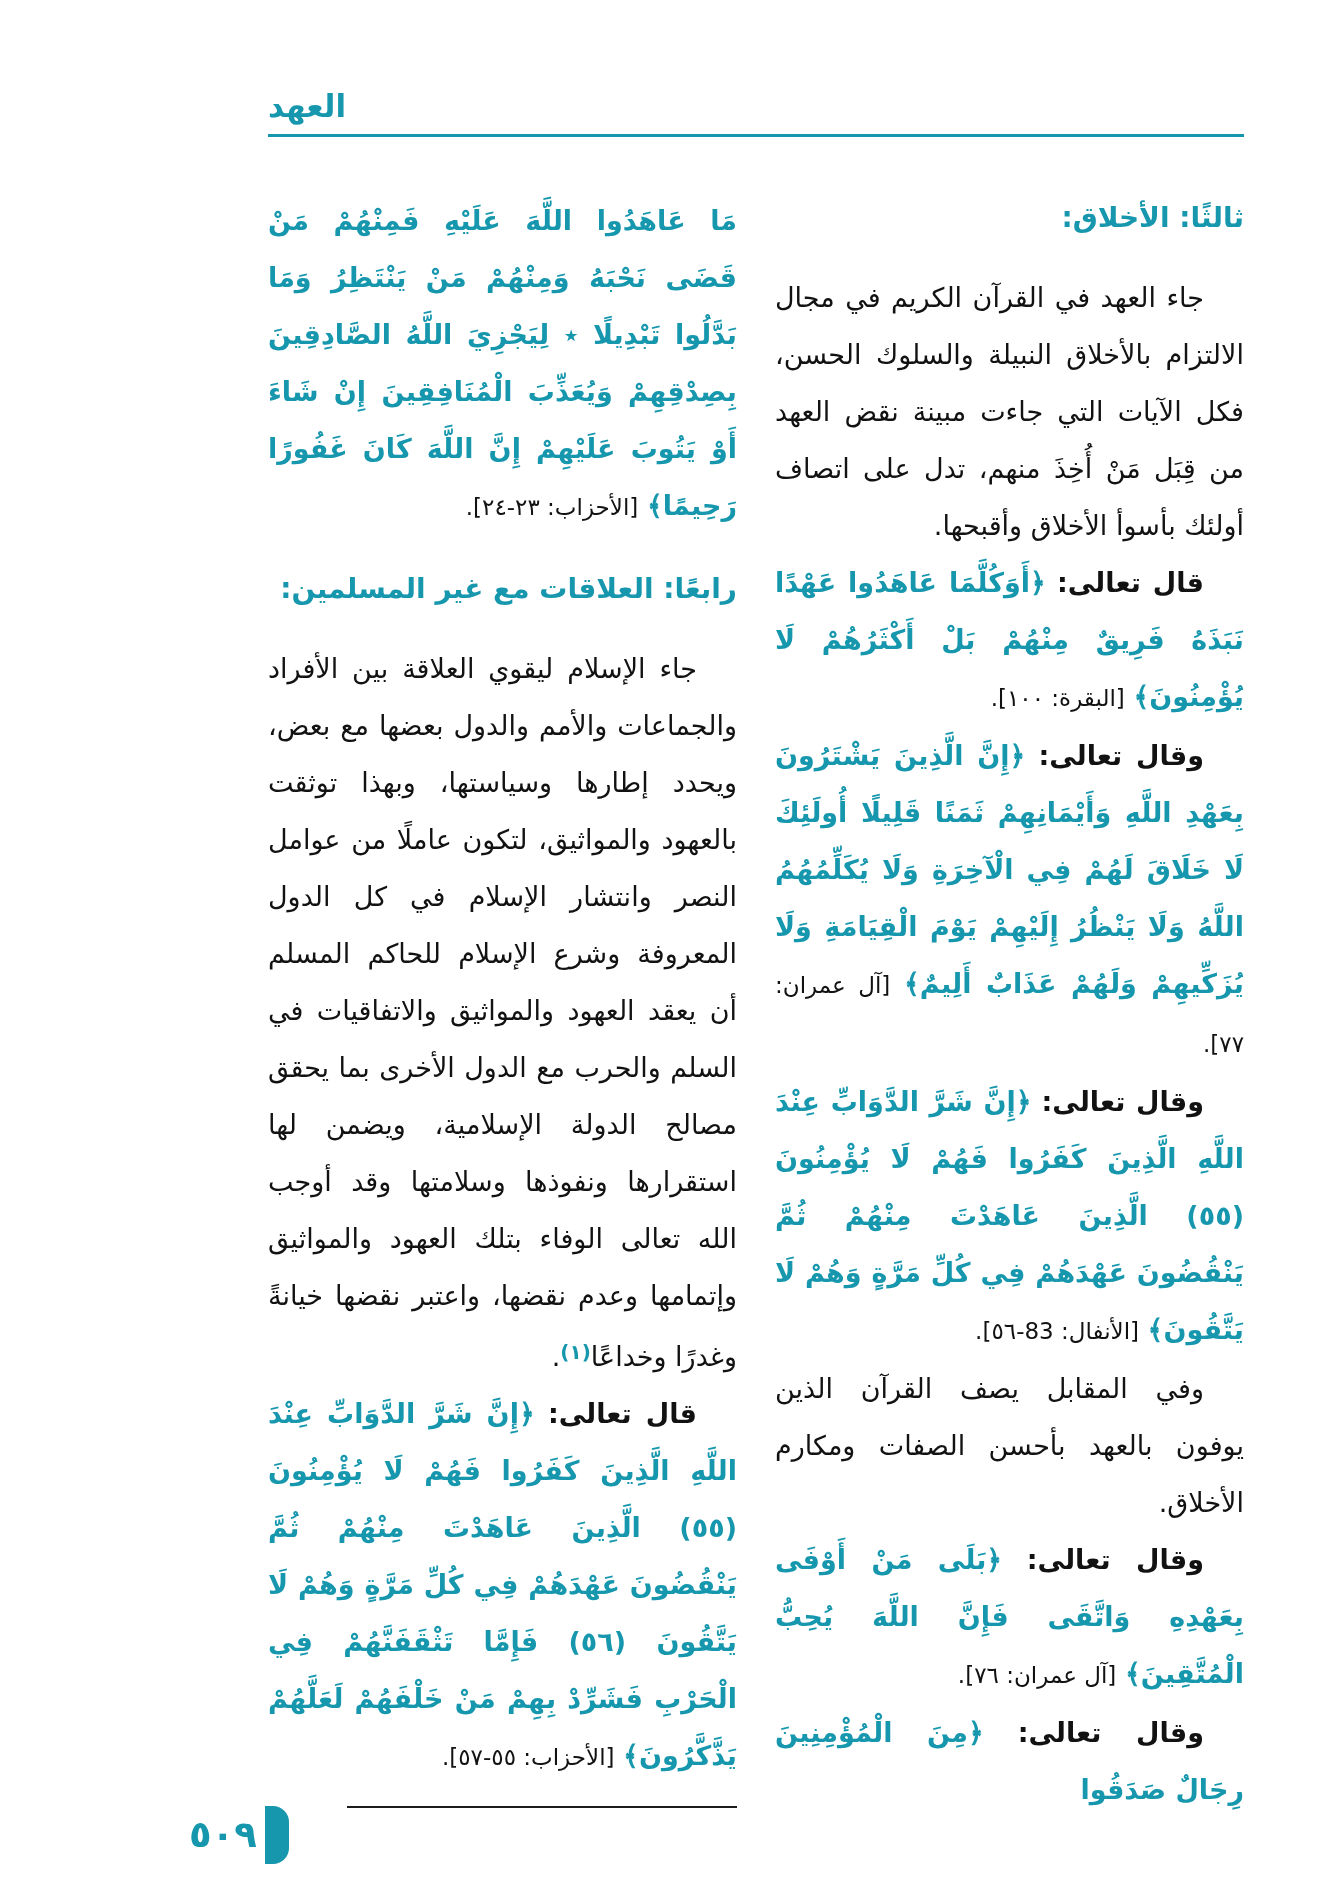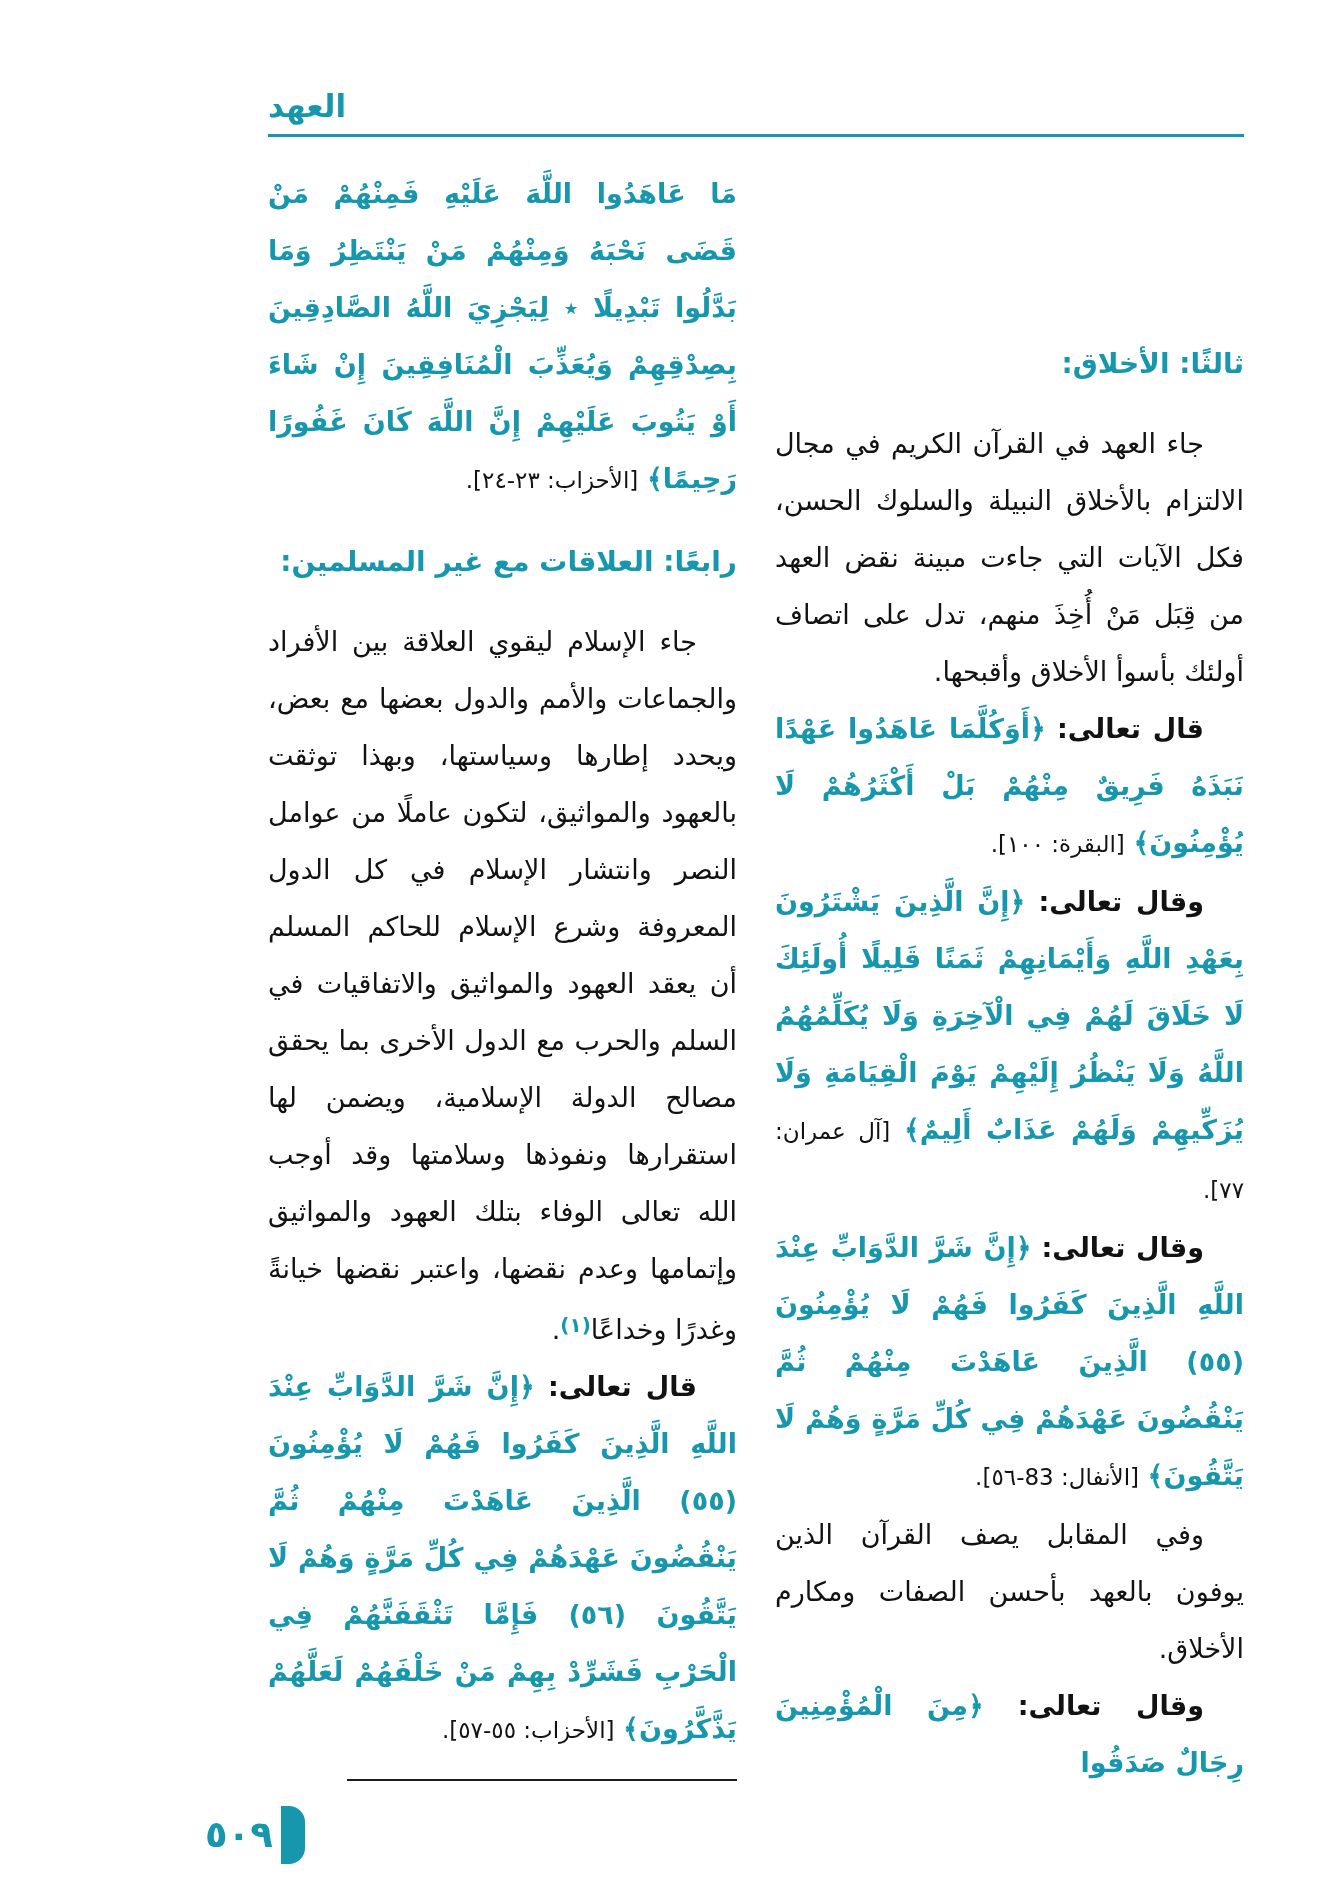--- a/index.html
+++ b/index.html
@@ -32,21 +32,21 @@
   .quran{color:var(--accent);font-weight:bold;}
   .ref{font-size:23px;color:var(--ink);font-weight:normal;}
   .inline-fn{color:var(--accent);font-size:20px;vertical-align:7px;font-weight:bold;}
 
   
   .footnote-sep{width:390px;border-top:2.5px solid #1c1c1c;margin:20px 0 10px 0;}
   .footnote{font-size:23px;line-height:42px;padding-right:90px;text-indent:-90px;margin:0;text-align:right;}
   .fn-marker{color:var(--accent);font-weight:bold;}
 
   
-  .page-footer{position:absolute;left:16px;bottom:26px;direction:ltr;display:flex;align-items:center;}
+  .page-footer{position:absolute;left:0;bottom:26px;direction:ltr;display:flex;align-items:center;}
   .page-num{color:var(--accent);font-size:37px;font-weight:bold;letter-spacing:6px;margin-left:16px;line-height:58px;}
   .num-bar{width:24px;height:58px;background:var(--accent);border-radius:0 16px 16px 0;margin-left:8px;}
   .website{color:var(--accent);font-size:30px;font-weight:bold;margin-left:34px;}
 </style>
 </head>
 <body>
 
 <div class="page">
   <div class="content">
 
@@ -75,20 +75,25 @@
 
         <p class="verse-block">
           <span class="lead">وقال تعالى:</span>
           <span class="quran">﴿إِنَّ شَرَّ الدَّوَابِّ عِنْدَ اللَّهِ الَّذِينَ كَفَرُوا فَهُمْ لَا يُؤْمِنُونَ (٥٥) الَّذِينَ عَاهَدْتَ مِنْهُمْ ثُمَّ يَنْقُضُونَ عَهْدَهُمْ فِي كُلِّ مَرَّةٍ وَهُمْ لَا يَتَّقُونَ﴾</span>
           <span class="ref">[الأنفال: 83-٥٦].</span>
         </p>
 
         <p class="para">وفي المقابل يصف القرآن الذين يوفون بالعهد بأحسن الصفات ومكارم الأخلاق.</p>
 
 
+        <p class="verse-block">
+          <span class="lead">وقال تعالى:</span>
+          <span class="quran">﴿بَلَى مَنْ أَوْفَى بِعَهْدِهِ وَاتَّقَى فَإِنَّ اللَّهَ يُحِبُّ الْمُتَّقِينَ﴾</span>
+          <span class="ref">[آل عمران: ٧٦].</span>
+        </p>
 
         <p class="verse-block">
           <span class="lead">وقال تعالى:</span>
           <span class="quran">﴿مِنَ الْمُؤْمِنِينَ رِجَالٌ صَدَقُوا</span>
         </p>
       </section>
 
       <section class="col">
         <p class="verse-block no-indent">
           <span class="quran">مَا عَاهَدُوا اللَّهَ عَلَيْهِ فَمِنْهُمْ مَنْ قَضَى نَحْبَهُ وَمِنْهُمْ مَنْ يَنْتَظِرُ وَمَا بَدَّلُوا تَبْدِيلًا ٭ لِيَجْزِيَ اللَّهُ الصَّادِقِينَ بِصِدْقِهِمْ وَيُعَذِّبَ الْمُنَافِقِينَ إِنْ شَاءَ أَوْ يَتُوبَ عَلَيْهِمْ إِنَّ اللَّهَ كَانَ غَفُورًا رَحِيمًا﴾</span>

